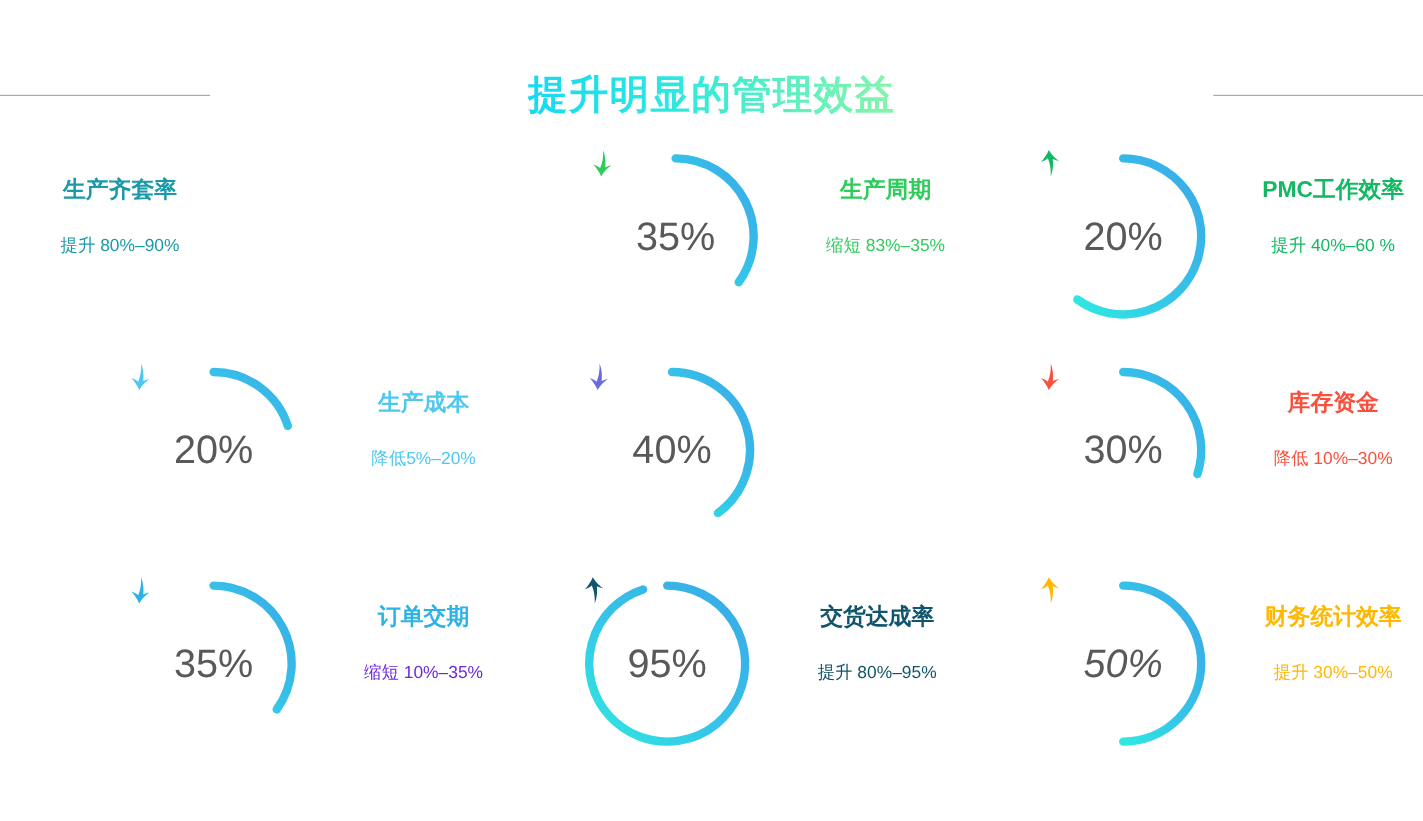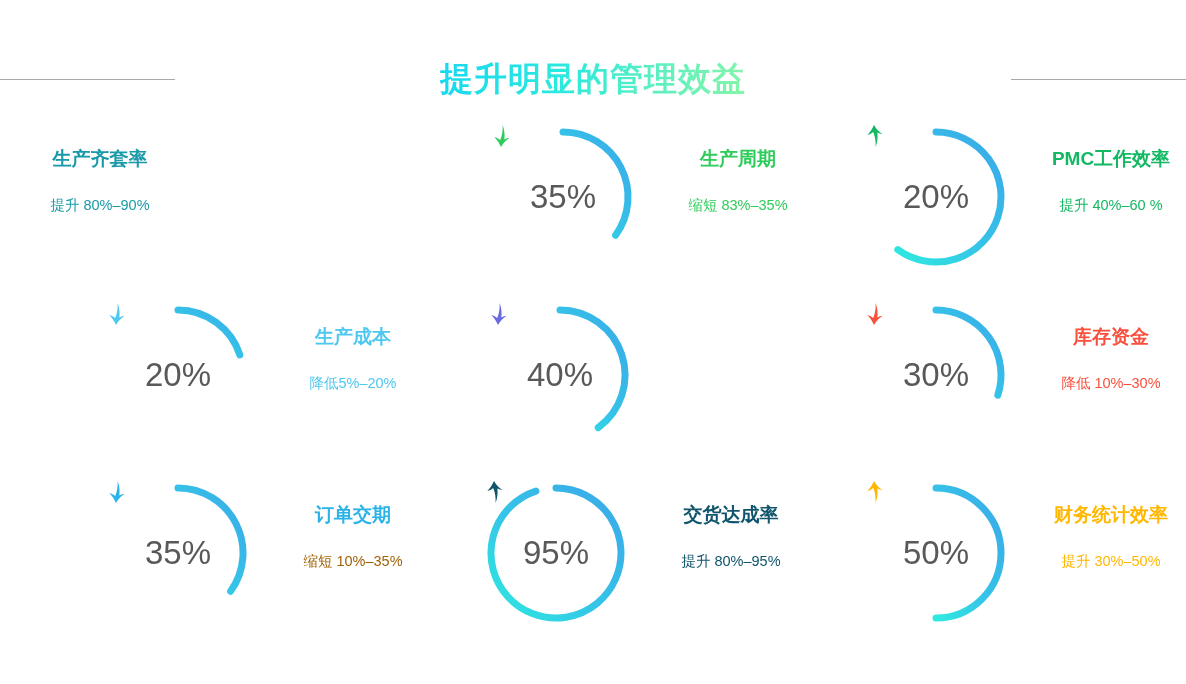--- a/index.html
+++ b/index.html
@@ -50,21 +50,21 @@
 
   
   .c0 .ring-wrap{margin-left:103px;}
   .c1 .ring-wrap{margin-left:47px;}
   .c2 .ring-wrap{margin-left:35px;}
   .c3 .ring-wrap{margin-left:103px;}
   .c4 .ring-wrap{margin-left:44px;}
   .c5 .ring-wrap{margin-left:35px;}
   .c6 .ring-wrap{margin-left:103px;}
   .c7 .ring-wrap{margin-left:40px;}
-  .c8 .ring-wrap{margin-left:35px;}
+  .c8 .ring-wrap{margin-left:35px;font-style:italic;}
 </style>
 </head>
 <body>
 
 <div class="header">
   <div class="rule left"></div>
   <div class="title">提升明显的管理效益</div>
   <div class="rule right"></div>
 </div>
 
@@ -205,21 +205,21 @@
       </svg>
       <div class="ring-center">
         <div class="pct">35%</div>
         <svg class="arrow" viewBox="0 0 26 26">
           <path d="M13 24 C15.4 19.8 18.6 16.8 21.6 14.8 C19.9 15.0 18.1 15.6 16.4 16.5 C16.9 11.4 16.4 6.4 14.6 2 C14.9 7.3 14.2 12.4 12.2 17.1 C10.5 15.6 8.6 14.6 6.4 14.0 C9.0 16.7 11.3 20.0 13 24 Z" fill="#2bb3e8"></path>
         </svg>
       </div>
     </div>
     <div class="txt">
       <div class="lbl" style="color:#2bb3e8">订单交期</div>
-      <div class="sub" style="color:#a16207">缩短 10%–35%</div>
+      <div class="sub" style="color:#6d28d9">缩短 10%–35%</div>
     </div>
     </div>
     <div class="cell c7">
     <div class="ring-wrap">
       <svg width="150" height="150" viewBox="0 0 150 150">
         <defs>
           <linearGradient id="g7" x1="1" y1="0" x2="0" y2="1">
             <stop offset="0%" stop-color="#3aa8e8"></stop>
             <stop offset="55%" stop-color="#35c4e8"></stop>
             <stop offset="100%" stop-color="#2fe9e0"></stop>

